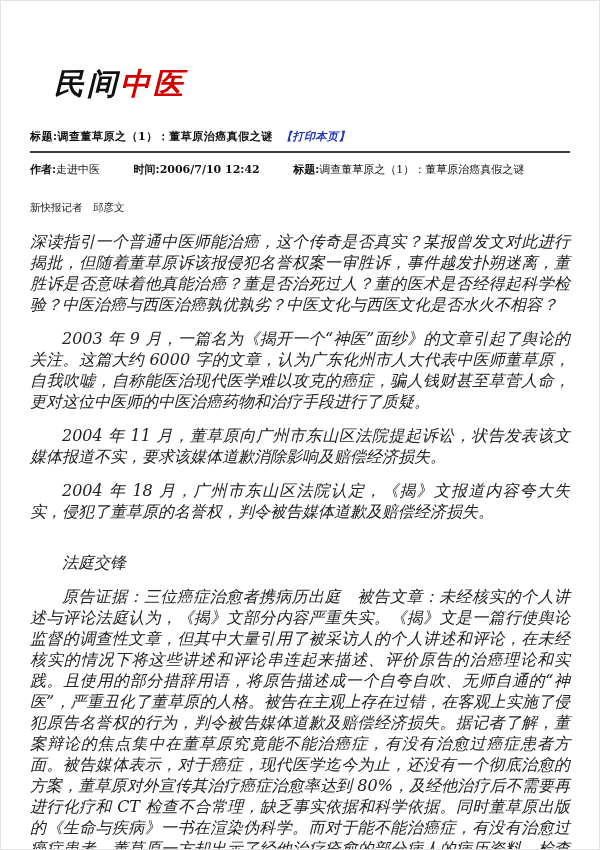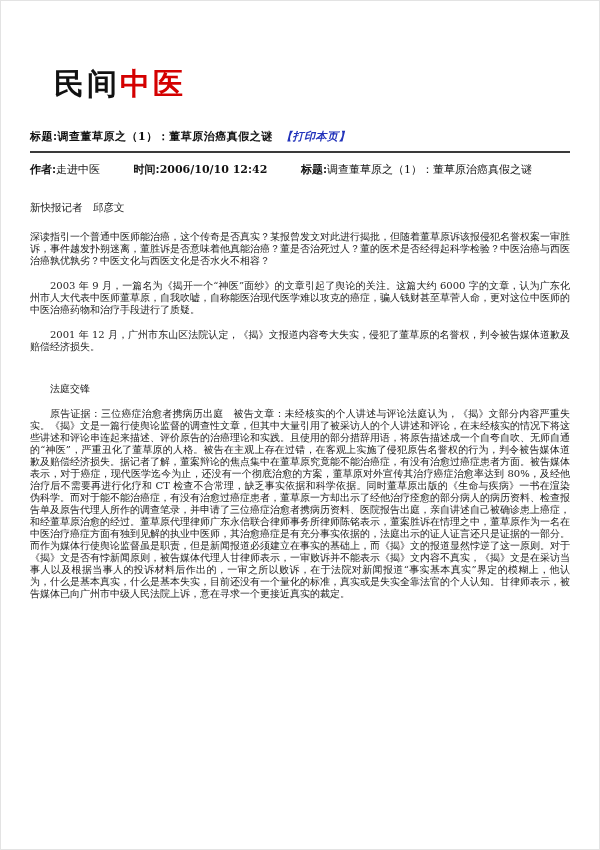--- a/index.html
+++ b/index.html
@@ -12,20 +12,21 @@
     outline: 1px solid #e3e3e3;
     outline-offset: -1px;
   }
   .page { padding: 0 30px; }
   .logo {
     margin: 64px 0 0 24px;
     font-size: 30px;
     font-weight: bold;
     letter-spacing: 3px;
     color: #111;
+    font-style: italic;
   }
   .logo .red { color: #d40000; }
   .titlebar {
     margin-top: 24px;
     font-size: 11px;
     font-weight: bold;
     color: #111;
     letter-spacing: 0.5px;
   }
   .titlebar .print {
@@ -48,25 +49,26 @@
   .meta .lbl { font-weight: bold; }
   .meta .val { font-weight: normal; }
   .meta .val-bold { font-weight: bold; }
   .byline {
     margin-top: 24px;
     font-size: 10.5px;
     color: #222;
   }
   .para {
     margin-top: 13px;
-    font-size: 10px;
-    line-height: 12px;
+    font-size: 16px;
+    line-height: 21px;
     text-align: justify;
     word-break: break-all;
     color: #222;
+    font-style: italic;
   }
   .para.first { margin-top: 16px; }
   .indent { text-indent: 2em; }
   .section-gap { margin-top: 30px; }
 </style>
 </head>
 <body>
 
 <div class="page">
 
@@ -76,25 +78,26 @@
 
   <div class="titlebar">
     <span>标题:</span><span>调查董草原之（1）：董草原治癌真假之谜</span>
     <a class="print" href="#">【打印本页】</a>
   </div>
 
   <div class="hr"></div>
 
   <div class="meta">
     <span class="item"><span class="lbl">作者:</span><span class="val">走进中医</span></span>
-    <span class="item"><span class="lbl">时间:</span><span class="val-bold">2006/10/10 12:42</span></span>
+    <span class="item"><span class="lbl">时间:</span><span class="val-bold">2006/7/10 12:42</span></span>
     <span class="item"><span class="lbl">标题:</span><span class="val">调查董草原之（1）：董草原治癌真假之谜</span></span>
   </div>
 
   <p class="byline">新快报记者　邱彦文</p>
 
   <p class="para first">深读指引一个普通中医师能治癌，这个传奇是否真实？某报曾发文对此进行揭批，但随着董草原诉该报侵犯名誉权案一审胜诉，事件越发扑朔迷离，董胜诉是否意味着他真能治癌？董是否治死过人？董的医术是否经得起科学检验？中医治癌与西医治癌孰优孰劣？中医文化与西医文化是否水火不相容？</p>
   <p class="para indent">2003 年 9 月，一篇名为《揭开一个“神医”面纱》的文章引起了舆论的关注。这篇大约 6000 字的文章，认为广东化州市人大代表中医师董草原，自我吹嘘，自称能医治现代医学难以攻克的癌症，骗人钱财甚至草菅人命，更对这位中医师的中医治癌药物和治疗手段进行了质疑。</p>
-  <p class="para indent">2001 年 12 月，广州市东山区法院认定，《揭》文报道内容夸大失实，侵犯了董草原的名誉权，判令被告媒体道歉及赔偿经济损失。</p>
+  <p class="para indent">2004 年 11 月，董草原向广州市东山区法院提起诉讼，状告发表该文媒体报道不实，要求该媒体道歉消除影响及赔偿经济损失。</p>
+  <p class="para indent">2004 年 18 月，广州市东山区法院认定，《揭》文报道内容夸大失实，侵犯了董草原的名誉权，判令被告媒体道歉及赔偿经济损失。</p>
   <p class="para indent section-gap">法庭交锋</p>
   <p class="para indent">原告证据：三位癌症治愈者携病历出庭　被告文章：未经核实的个人讲述与评论法庭认为，《揭》文部分内容严重失实。《揭》文是一篇行使舆论监督的调查性文章，但其中大量引用了被采访人的个人讲述和评论，在未经核实的情况下将这些讲述和评论串连起来描述、评价原告的治癌理论和实践。且使用的部分措辞用语，将原告描述成一个自夸自吹、无师自通的“神医”，严重丑化了董草原的人格。被告在主观上存在过错，在客观上实施了侵犯原告名誉权的行为，判令被告媒体道歉及赔偿经济损失。据记者了解，董案辩论的焦点集中在董草原究竟能不能治癌症，有没有治愈过癌症患者方面。被告媒体表示，对于癌症，现代医学迄今为止，还没有一个彻底治愈的方案，董草原对外宣传其治疗癌症治愈率达到 80%，及经他治疗后不需要再进行化疗和 CT 检查不合常理，缺乏事实依据和科学依据。同时董草原出版的《生命与疾病》一书在渲染伪科学。而对于能不能治癌症，有没有治愈过癌症患者，董草原一方却出示了经他治疗痊愈的部分病人的病历资料、检查报告单及原告代理人所作的调查笔录，并申请了三位癌症治愈者携病历资料、医院报告出庭，亲自讲述自己被确诊患上癌症，和经董草原治愈的经过。董草原代理律师广东永信联合律师事务所律师陈铭表示，董案胜诉在情理之中，董草原作为一名在中医治疗癌症方面有独到见解的执业中医师，其治愈癌症是有充分事实依据的，法庭出示的证人证言还只是证据的一部分。而作为媒体行使舆论监督虽是职责，但是新闻报道必须建立在事实的基础上，而《揭》文的报道显然悖逆了这一原则。对于《揭》文是否有悖新闻原则，被告媒体代理人甘律师表示，一审败诉并不能表示《揭》文内容不真实，《揭》文是在采访当事人以及根据当事人的投诉材料后作出的，一审之所以败诉，在于法院对新闻报道“事实基本真实”界定的模糊上，他认为，什么是基本真实，什么是基本失实，目前还没有一个量化的标准，真实或是失实全靠法官的个人认知。甘律师表示，被告媒体已向广州市中级人民法院上诉，意在寻求一个更接近真实的裁定。</p>
 
 </div>
 
 </body></html>

